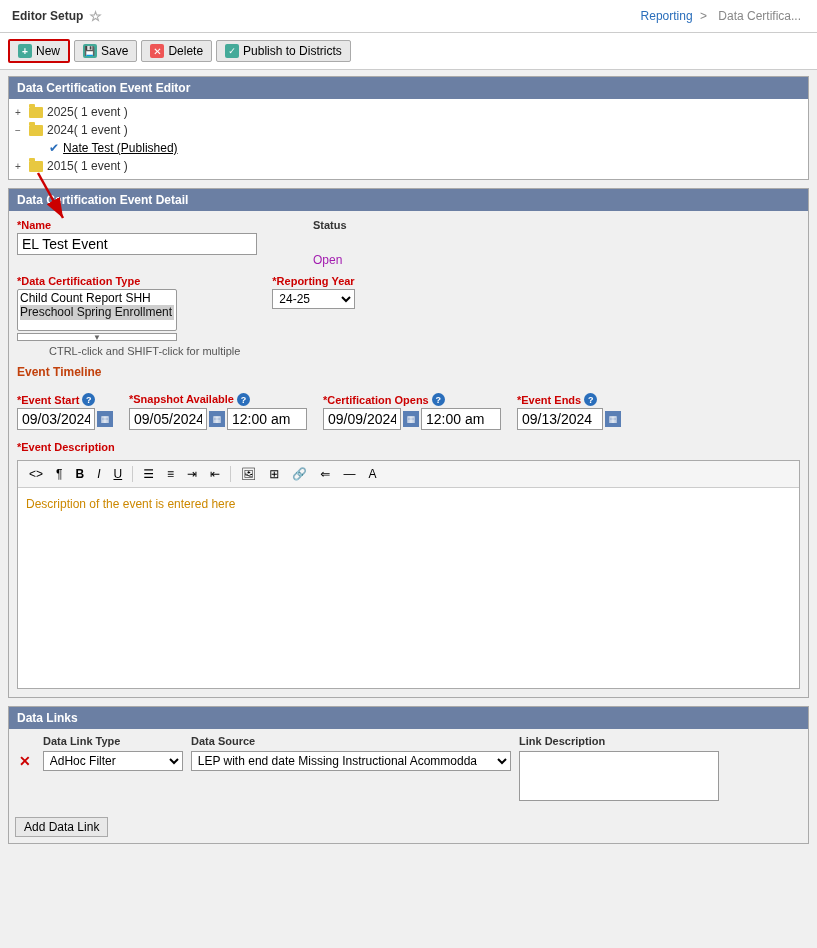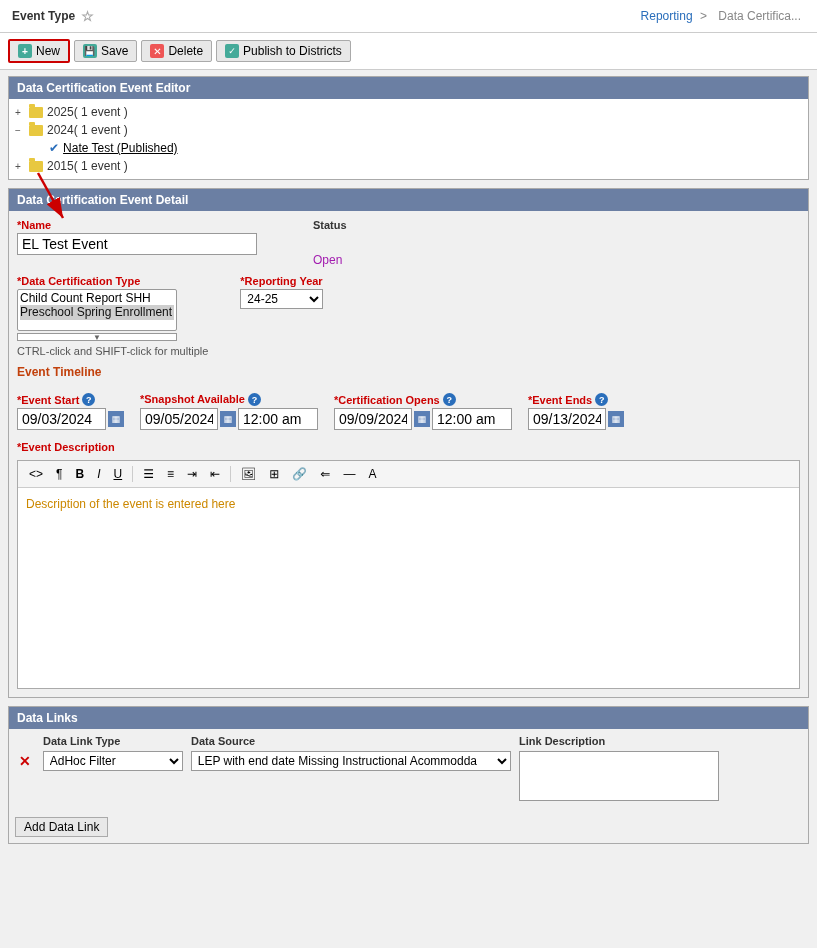--- a/index.html
+++ b/index.html
@@ -89,21 +89,21 @@
     .field-value { color: #a21caf; font-size: 12px; }
     input[type="text"] { border: 1px solid #999; padding: 2px 4px; font-size: 14px; background: white; }
     select { border: 1px solid #999; padding: 1px 2px; font-size: 12px; background: white; }
 
     .multiselect-box {
       border: 1px solid #999;
       background: white;
       width: 160px;
     }
 
-    .ctrl-hint { font-size: 11px; color: #555; margin-top: 2px; }
+    .ctrl-hint { font-size: 11px; color: #555; margin-top: 2px; margin-left: 32px; }
 
     .timeline-section { margin-top: 8px; }
     .timeline-label { font-weight: bold; font-size: 12px; margin-bottom: 6px; color: #c2410c; }
     .timeline-fields { display: flex; gap: 16px; align-items: flex-end; }
     .date-field { display: flex; flex-direction: column; gap: 2px; }
     .date-input-row { display: flex; align-items: center; gap: 2px; }
     .date-input-row input { width: 80px; }
     .time-input { width: 65px; }
     .cal-btn { width: 16px; height: 16px; background: #5a7fb5; border: none; cursor: pointer; display: inline-flex; align-items: center; justify-content: center; color: white; font-size: 9px; }
     .help-icon { display: inline-flex; align-items: center; justify-content: center; width: 13px; height: 13px; background: #2a6ebb; color: white; border-radius: 50%; font-size: 9px; font-weight: bold; cursor: pointer; }
@@ -137,21 +137,21 @@
     .dl-select-type { width: 140px; }
     .dl-select-source { width: 320px; }
     .dl-textarea { width: 200px; height: 50px; border: 1px solid #999; resize: none; font-size: 11px; }
     .add-link-btn { margin-top: 16px; padding: 2px 8px; border: 1px solid #aaa; background: #e8e8e8; cursor: pointer; font-size: 12px; }
   </style>
 </head>
 <body>
 
 <div class="page-header">
   <div class="page-title">
-    <span>Event Type</span>
+    <span>Editor Setup</span>
     <span class="star-icon">☆</span>
   </div>
   <div class="breadcrumb">
     <a>Reporting</a>
     <span>&gt;</span>
     <span>Data Certifica...</span>
   </div>
 </div>
 
 <div class="toolbar">
@@ -262,21 +262,21 @@
       <div class="timeline-section">
         <div class="timeline-label">Event Timeline</div>
         <div class="timeline-fields">
 
           <div class="date-field">
             <div style="display:flex;align-items:flex-end;gap:3px;margin-top:8px;">
               <label class="field-label">*Event Start</label>
               <span class="help-icon">?</span>
             </div>
             <div class="date-input-row">
-              <input type="text" value="09/03/2024" style="width: 89px;">
+              <input type="text" value="09/03/2024" style="width: 78px;">
               <button class="cal-btn">▦</button>
             </div>
           </div>
 
           <div class="date-field">
             <div style="display:flex;align-items:flex-start;gap:3px;">
               <label class="field-label">*Snapshot Available</label>
               <span class="help-icon">?</span>
             </div>
             <div class="date-input-row">
@@ -297,21 +297,21 @@
               <input type="text" class="time-input" value="12:00 am" style="">
             </div>
           </div>
 
           <div class="date-field">
             <div style="display:flex;align-items:center;gap:3px;">
               <label class="field-label">*Event Ends</label>
               <span class="help-icon">?</span>
             </div>
             <div class="date-input-row">
-              <input type="text" value="09/13/2024" style="width: 78px;">
+              <input type="text" value="09/13/2024" style="width: 86px;">
               <button class="cal-btn">▦</button>
             </div>
           </div>
 
         </div>
       </div>
 
       <div style="margin-top:10px;">
         <label class="field-label">*Event Description</label>
         <div class="rte-container">

